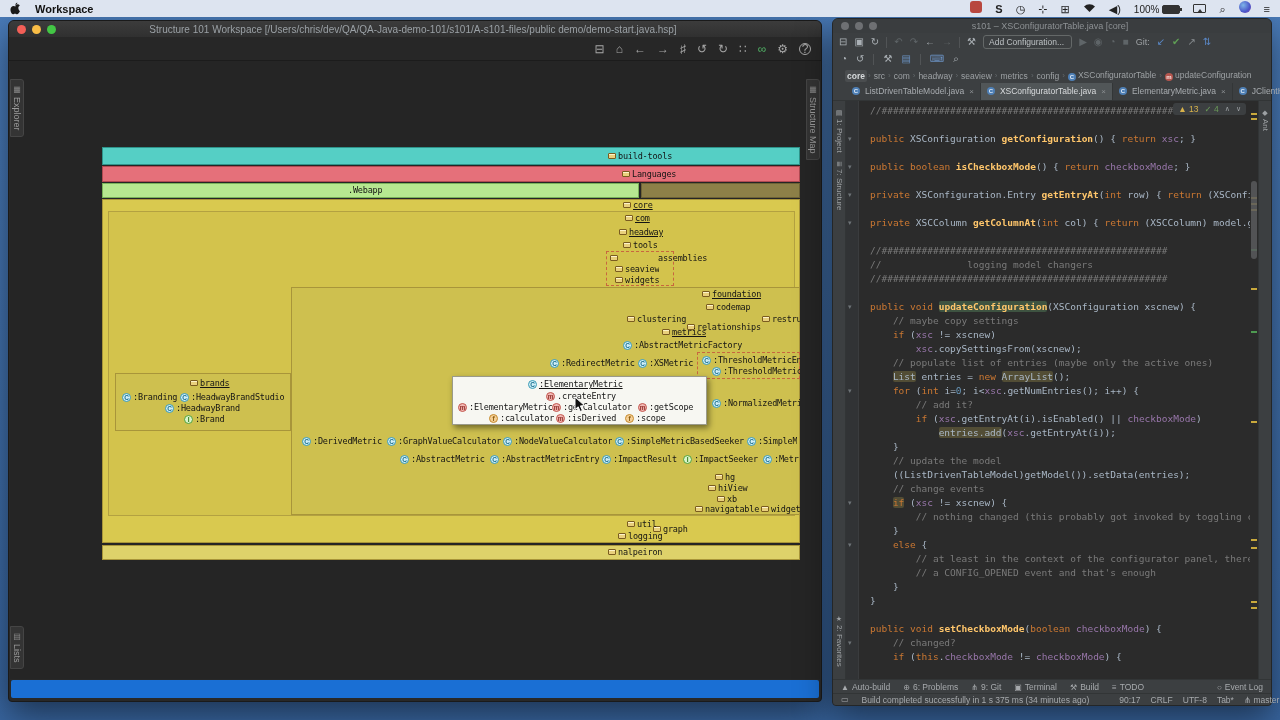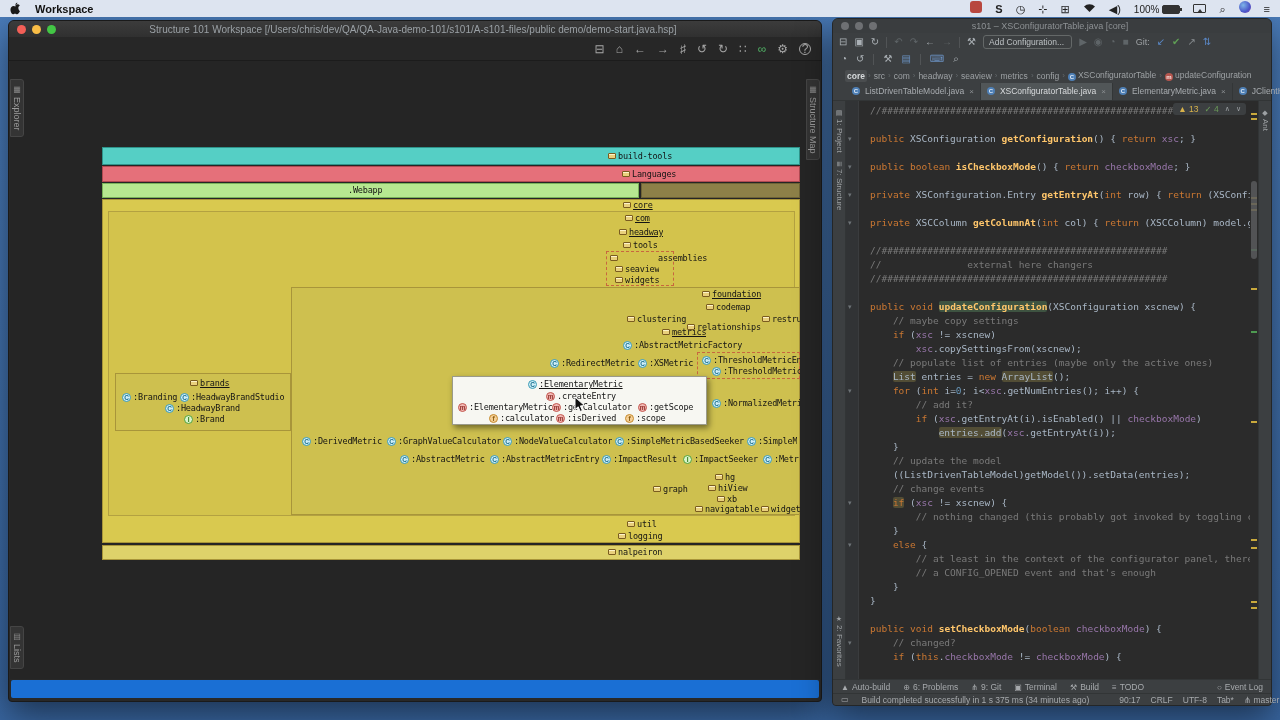--- a/index.html
+++ b/index.html
@@ -310,21 +310,21 @@
       <span class="txt">hg</span>
     </div>
     <div class="dlabel" style="left: 708px; top: 483px;">
       <span class="dicon ic-pkg"></span>
       <span class="txt">hiView</span>
     </div>
     <div class="dlabel" style="left: 717px; top: 494px;">
       <span class="dicon ic-pkg"></span>
       <span class="txt">xb</span>
     </div>
-    <div class="dlabel" style="left: 653px; top: 484px;">
+    <div class="dlabel" style="left: 653px; top: 524px;">
       <span class="dicon ic-pkg"></span>
       <span class="txt">graph</span>
     </div>
     <div class="dlabel" style="left: 695px; top: 504px;">
       <span class="dicon ic-pkg"></span>
       <span class="txt">navigatable</span>
     </div>
     <div class="dlabel" style="left: 761px; top: 504px; max-width: 39px;">
       <span class="dicon ic-pkg"></span>
       <span class="txt">widget</span>
@@ -520,21 +520,21 @@
         <div class="cl">&nbsp;</div>
         <div class="cl"><span class="kw">public</span> XSConfiguration <span class="mth">getConfiguration</span>() { <span class="kw">return</span> <span class="fld">xsc</span>; }</div>
         <div class="cl">&nbsp;</div>
         <div class="cl"><span class="kw">public</span> <span class="kw">boolean</span> <span class="mth">isCheckboxMode</span>() { <span class="kw">return</span> <span class="fld">checkboxMode</span>; }</div>
         <div class="cl">&nbsp;</div>
         <div class="cl"><span class="kw">private</span> XSConfiguration.Entry <span class="mth">getEntryAt</span>(<span class="kw">int</span> row) { <span class="kw">return</span> (XSConfigura</div>
         <div class="cl">&nbsp;</div>
         <div class="cl"><span class="kw">private</span> XSCColumn <span class="mth">getColumnAt</span>(<span class="kw">int</span> col) { <span class="kw">return</span> (XSCColumn) model.getCo</div>
         <div class="cl">&nbsp;</div>
         <div class="cl"><span class="cmt">//##################################################</span></div>
-        <div class="cl"><span class="cmt">//               external here changers</span></div>
+        <div class="cl"><span class="cmt">//               logging model changers</span></div>
         <div class="cl"><span class="cmt">//##################################################</span></div>
         <div class="cl">&nbsp;</div>
         <div class="cl"><span class="kw">public</span> <span class="kw">void</span> <span class="mth"><span class="hlg">updateConfiguration</span></span>(XSConfiguration xscnew) {</div>
         <div class="cl"><span class="cmt">    // maybe copy settings</span></div>
         <div class="cl">    <span class="kw">if</span> (<span class="fld">xsc</span> != xscnew)</div>
         <div class="cl">        <span class="fld">xsc</span>.copySettingsFrom(xscnew);</div>
         <div class="cl"><span class="cmt">    // populate list of entries (maybe only the active ones)</span></div>
         <div class="cl">    <span class="hl">List</span> entries = <span class="kw">new</span> <span class="hl">ArrayList</span>();</div>
         <div class="cl">    <span class="kw">for</span> (<span class="kw">int</span> i=<span class="num">0</span>; i&lt;<span class="fld">xsc</span>.getNumEntries(); i++) {</div>
         <div class="cl"><span class="cmt">        // add it?</span></div>

